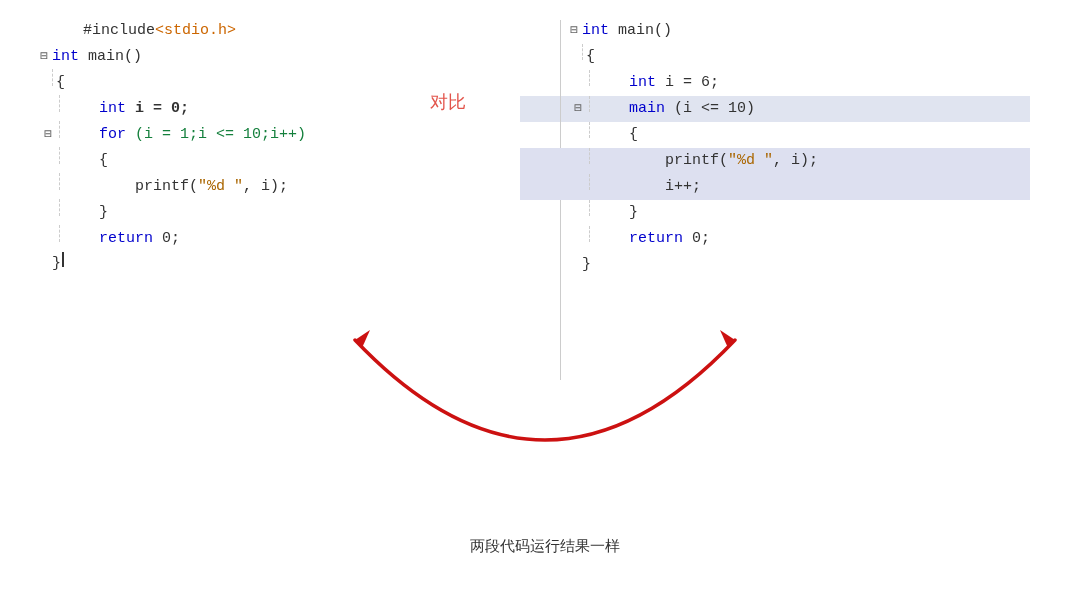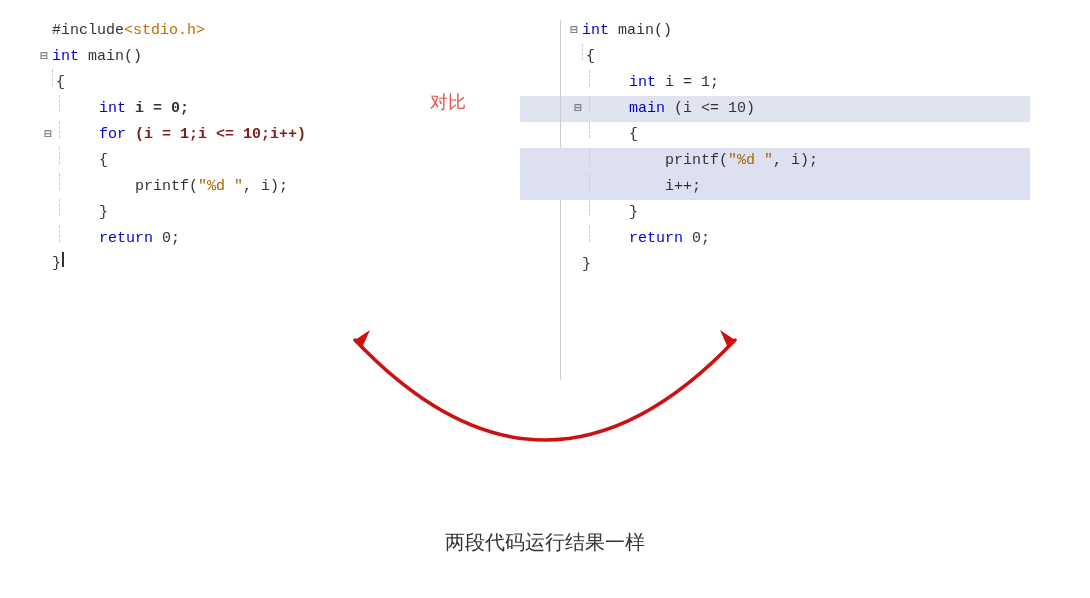--- a/index.html
+++ b/index.html
@@ -68,21 +68,21 @@
       z-index: 5;
     }
 
     .result-label {
       position: absolute;
       bottom: 50px;
       left: 50%;
       transform: translateX(-50%);
       color: #333;
       font-family: 'SimSun', 'Microsoft YaHei', serif;
-      font-size: 20px;
+      font-size: 15px;
       z-index: 10;
     }
 
     .line-prefix {
       display: inline-block;
       width: 28px;
       color: #888;
       font-size: 12px;
       text-align: right;
       margin-right: 4px;
@@ -92,21 +92,21 @@
 </head>
 <body>
 
 <div class="main-container">
 
   <div class="left-panel">
     <div class="code-block">
 
       <div class="code-line">
         <span class="line-prefix">&nbsp;</span>
-        <span style="color:#333;">#include</span><span style="color:#cc6600;">&lt;stdio.h&gt;</span>
+        <span style="color:#333;margin-left:31px;">#include</span><span style="color:#cc6600;">&lt;stdio.h&gt;</span>
       </div>
 
       <div class="code-line">
         <span class="line-prefix"><span style="color:#666;font-size:13px;">⊟</span></span>
         <span style="color:#0000cc;">int</span>
         <span style="color:#333;"> main()</span>
       </div>
 
       <div class="code-line">
         <span class="line-prefix">&nbsp;</span>
@@ -120,21 +120,21 @@
         <span style="display:inline-block;width:36px;"></span>
         <span style="color:#0000cc;">int</span>
         <span style="color:#333;font-weight:bold;"> i = 0;</span>
       </div>
 
       <div class="code-line" style="padding-left:4px;">
         <span class="line-prefix"><span style="color:#666;font-size:13px;">⊟</span></span>
         <span style="display:inline-block;border-left:1px dashed #ccc;width:1px;height:1.1em;vertical-align:middle;margin:0 3px;"></span>
         <span style="display:inline-block;width:36px;"></span>
         <span style="color:#0000cc;">for</span>
-        <span style="color:#7f1d1d;font-weight:bold;"> (i = 1;i &lt;= 10;i++)</span>
+        <span style="color:#15803d;"> (i = 1;i &lt;= 10;i++)</span>
       </div>
 
       <div class="code-line" style="padding-left:4px;">
         <span class="line-prefix">&nbsp;</span>
         <span style="display:inline-block;border-left:1px dashed #ccc;width:1px;height:1.1em;vertical-align:middle;margin:0 3px;"></span>
         <span style="display:inline-block;width:36px;"></span>
         <span style="color:#333;">{</span>
       </div>
 
       <div class="code-line" style="padding-left:4px;">
@@ -185,21 +185,21 @@
         <span class="line-prefix">&nbsp;</span>
         <span style="display:inline-block;border-left:1px dashed #ccc;width:1px;height:1.1em;vertical-align:middle;margin-right:3px;"></span>
         <span style="color:#333;">{</span>
       </div>
 
       <div class="code-line" style="padding-left:4px;">
         <span class="line-prefix">&nbsp;</span>
         <span style="display:inline-block;border-left:1px dashed #ccc;width:1px;height:1.1em;vertical-align:middle;margin:0 3px;"></span>
         <span style="display:inline-block;width:36px;"></span>
         <span style="color:#0000cc;">int</span>
-        <span style="color:#333;"> i = 1;</span>
+        <span style="color:#333;"> i = 6;</span>
       </div>
 
       <div style="position:relative;">
         <div style="position:absolute;left:-30px;right:0;top:0;height:100%;background:#e0e4f0;z-index:-1;"></div>
         <div class="code-line" style="padding-left:4px;">
           <span class="line-prefix"><span style="color:#666;font-size:13px;">⊟</span></span>
           <span style="display:inline-block;border-left:1px dashed #ccc;width:1px;height:1.1em;vertical-align:middle;margin:0 3px;"></span>
           <span style="display:inline-block;width:36px;"></span>
           <span style="color:#0000cc;">main</span>
           <span style="color:#333;"> (i &lt;= 10)</span>

